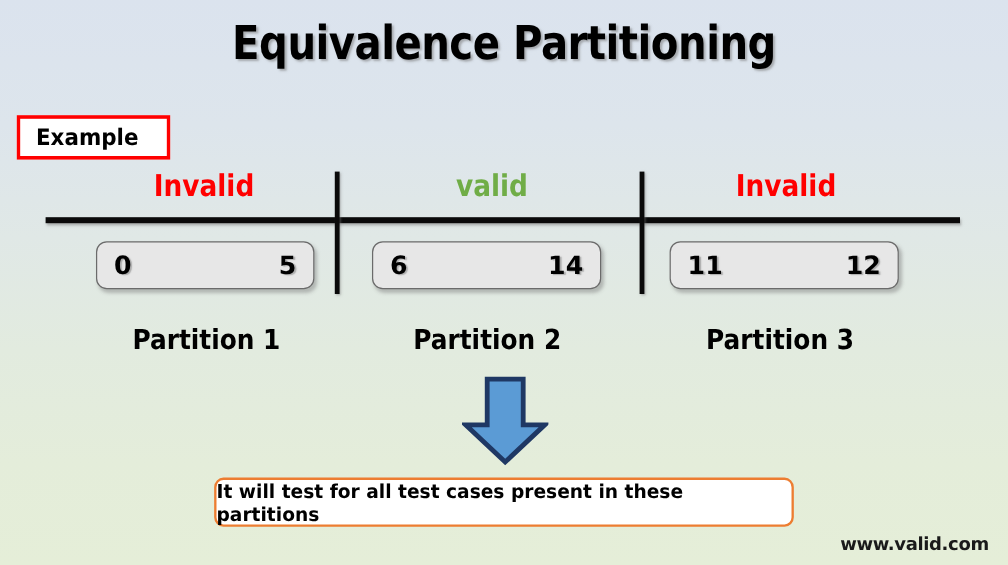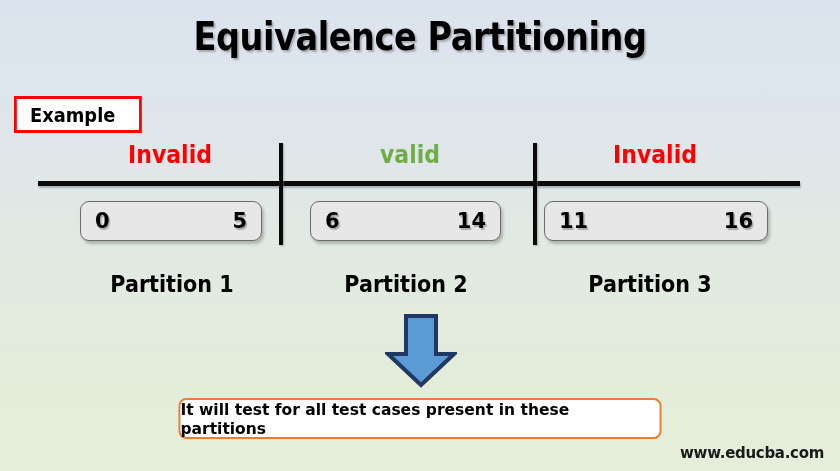--- a/index.html
+++ b/index.html
@@ -107,21 +107,21 @@
   }
   .range-box .bound {
     font-family: "DejaVu Sans", sans-serif;
     font-size: 21px;
     font-weight: bold;
     color: #000000;
     text-shadow: 1.5px 1.5px 1px rgba(130,130,130,0.6);
   }
   #range-box-1 { left: 80px;  width: 182px; }
   #range-box-2 { left: 310px; width: 191px; }
-  #range-box-3 { left: 544px; width: 224px; }
+  #range-box-3 { left: 558px; width: 191px; }
 
   
   .partition-caption {
     position: absolute;
     top: 271px;
     text-align: center;
     font-family: "DejaVu Sans", sans-serif;
     font-size: 23px;
     font-weight: bold;
     color: #000000;
@@ -195,30 +195,30 @@
   <div class="range-box" id="range-box-1">
     <span class="bound">0</span>
     <span class="bound">5</span>
   </div>
   <div class="range-box" id="range-box-2">
     <span class="bound">6</span>
     <span class="bound">14</span>
   </div>
   <div class="range-box" id="range-box-3">
     <span class="bound">11</span>
-    <span class="bound">16</span>
+    <span class="bound">12</span>
   </div>
 
   <div class="partition-caption" id="partition-caption-1">Partition 1</div>
   <div class="partition-caption" id="partition-caption-2">Partition 2</div>
   <div class="partition-caption" id="partition-caption-3">Partition 3</div>
 
   <svg id="down-arrow" viewBox="0 0 72 75">
     <polygon points="21,3 51,3 51,41 69,41 36,72 3,41 21,41" fill="#5B9BD5" stroke="#1F3864" stroke-width="4" stroke-linejoin="miter"></polygon>
   </svg>
 
   <div id="conclusion-box">
     <span>It will test for all test cases present in these partitions</span>
   </div>
 
-  <div id="watermark">www.educba.com</div>
+  <div id="watermark">www.valid.com</div>
 
 </div>
 
 </body></html>

